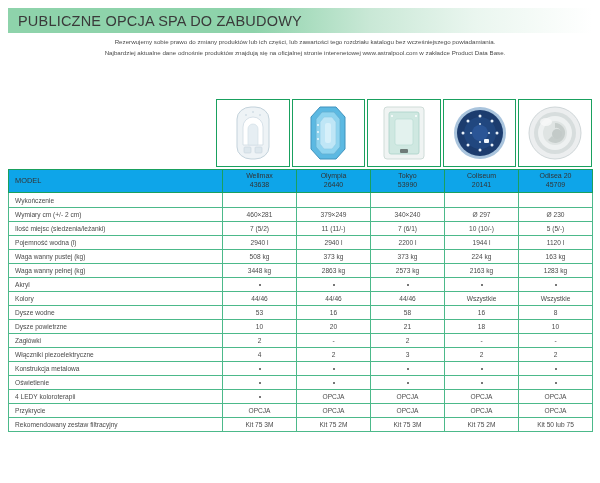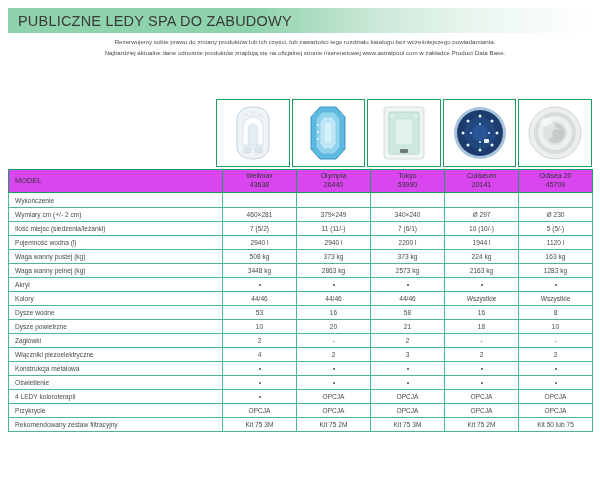--- a/index.html
+++ b/index.html
@@ -94,21 +94,21 @@
     padding-left: 6px;
   }
   .spec-table .val {
     text-align: center;
   }
   
   .spec-table {
     border: 1.5px solid #19a05e;
   }
   thead .hdr-row td {
-    background: #d946ef;
+    background: #0ea5e9;
     border-color: #19a05e;
     height: 22px;
     color: #333333;
     font-size: 7px;
     line-height: 1.25;
   }
   thead .hdr-row td.lbl { font-size: 7.4px; }
   .hdr-line2 { display: block; }
 
   .section-row td {
@@ -123,21 +123,21 @@
     vertical-align: middle;
     margin-bottom: 1px;
   }
   col.c-label { width: 214px; }
   col.c-data  { width: 74px; }
 </style>
 </head>
 <body>
 
 <div class="title-band">
-  <div class="title-text">PUBLICZNE LEDY SPA DO ZABUDOWY</div>
+  <div class="title-text">PUBLICZNE OPCJA SPA DO ZABUDOWY</div>
 </div>
 
 <div class="intro">
   <p>Rezerwujemy sobie prawo do zmiany produktów lub ich części, lub zawartości tego rozdziału katalogu bez wcześniejszego powiadamiania.</p>
   <p>Najbardziej aktualne dane odnośnie produktów znajdują się na oficjalnej stronie interenetowej www.astralpool.com w zakładce Product Data Base.</p>
 </div>
 
 <div class="product-strip">
 
   <div class="product-cell">

